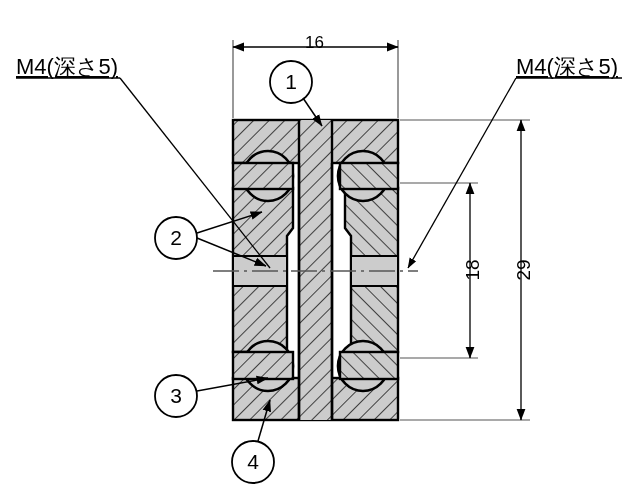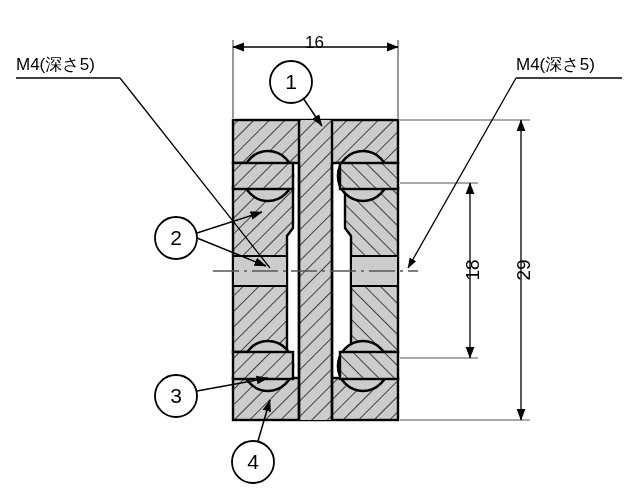--- a/index.html
+++ b/index.html
@@ -23,22 +23,23 @@
     height: 504px;
   }
   .lbl {
     position: absolute;
     font-family: "Liberation Sans", sans-serif;
     color: #000000;
     white-space: nowrap;
     line-height: 1;
   }
   .note-label {
-    font-size: 17px;
+    font-size: 22px;
     letter-spacing: 0px;
+    text-decoration: underline;
   }
   .dim-text {
     font-size: 17px;
   }
   .dim-text-vert {
     font-size: 19px;
     transform: rotate(-90deg);
     transform-origin: 50% 50%;
   }
   .balloon-num {

